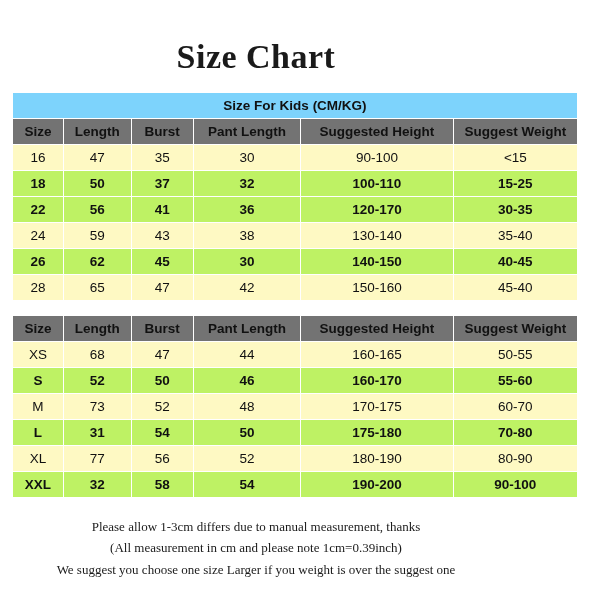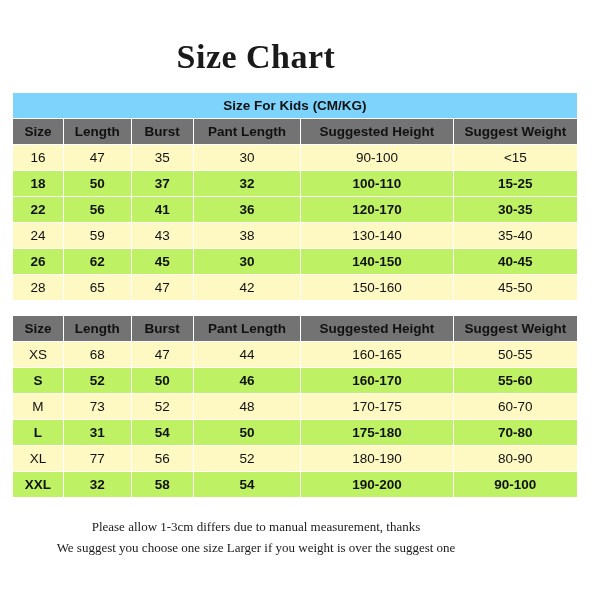--- a/index.html
+++ b/index.html
@@ -161,21 +161,21 @@
           <td>30</td>
           <td>140-150</td>
           <td>40-45</td>
         </tr>
         <tr class="row-a">
           <td>28</td>
           <td>65</td>
           <td>47</td>
           <td>42</td>
           <td>150-160</td>
-          <td>45-50</td>
+          <td>45-40</td>
         </tr>
       </tbody>
     </table>
   </div>
 
   <div class="gap"></div>
 
   <div class="table-wrap">
     <table class="size-table">
       <colgroup>
@@ -242,16 +242,17 @@
           <td>54</td>
           <td>190-200</td>
           <td>90-100</td>
         </tr>
       </tbody>
     </table>
   </div>
 
   <div class="notes">
     <div>Please allow 1-3cm differs due to manual measurement, thanks</div>
+    <div>(All measurement in cm and please note 1cm=0.39inch)</div>
     <div>We suggest you choose one size Larger if you weight is over the suggest one</div>
   </div>
 
 </div>
 
 </body></html>

